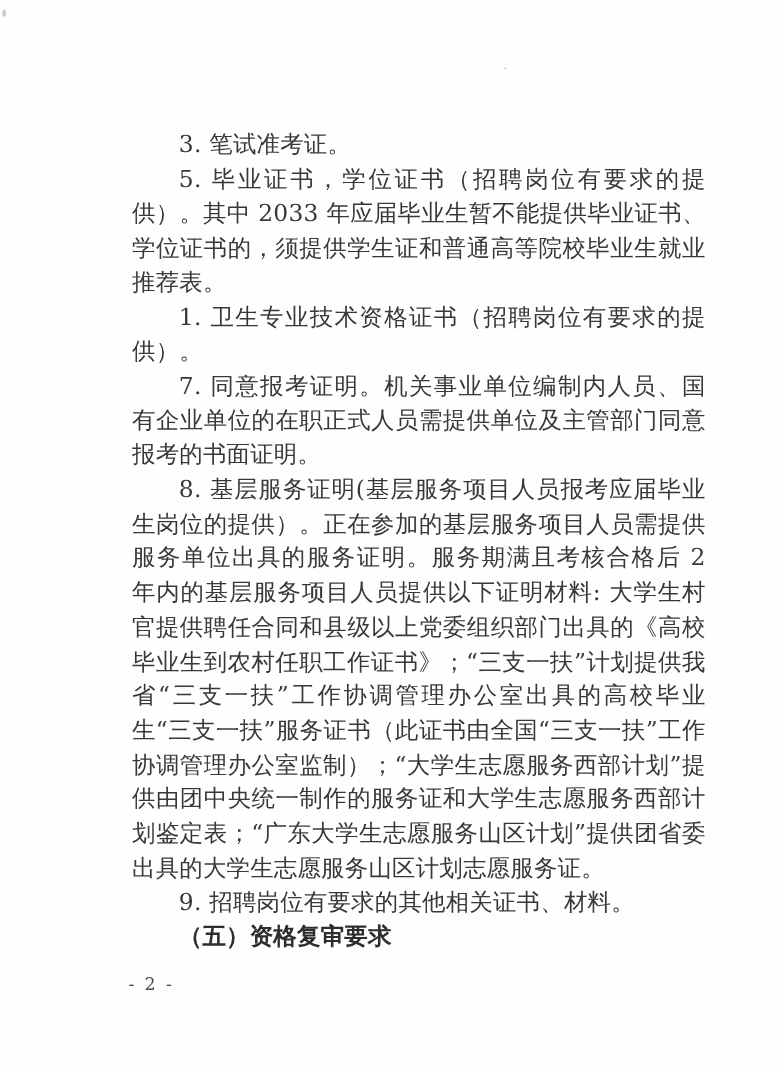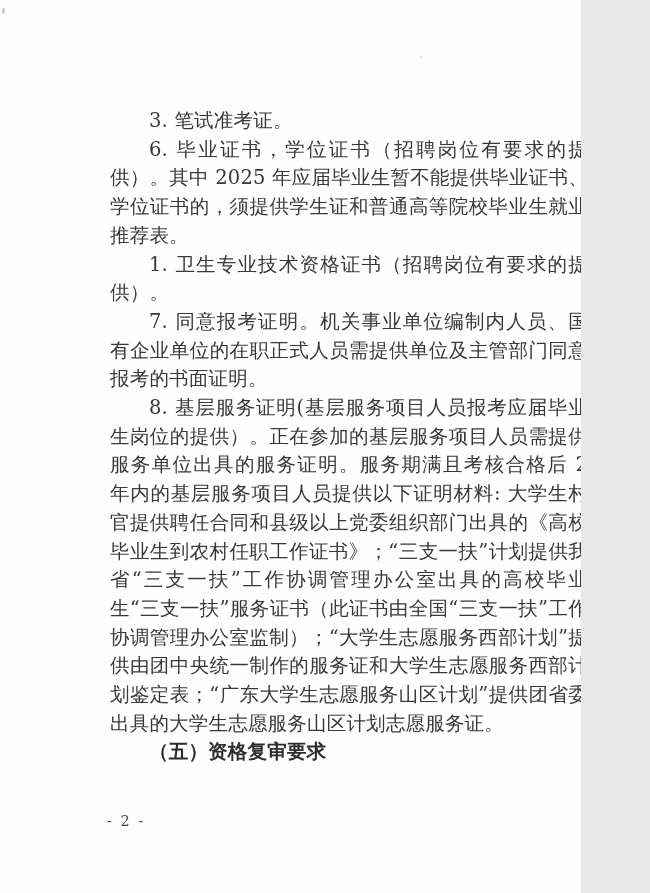--- a/index.html
+++ b/index.html
@@ -2,21 +2,21 @@
 <html><head>
 <meta charset="utf-8">
 <style>
   html, body {
     margin: 0;
     padding: 0;
     background: #e8e8e8;
   }
   .page {
     position: relative;
-    width: 581px;
+    width: 650px;
     height: 893px;
     background: #fefefe;
     overflow: hidden;
     font-family: "DejaVu Serif", "Liberation Serif", serif;
   }
   .content {
     position: absolute;
     left: 110px;
     top: 107px;
     width: 478px;
@@ -55,24 +55,25 @@
   .speck-2 { left: 516px; top: 346px; width: 2px; height: 2px; opacity: 0.5; }
   .speck-3 { left: 420px; top: 56px;  width: 2px; height: 2px; opacity: 0.3; }
 </style>
 </head>
 <body>
 
 <div class="page">
 
   <div class="content">
     <p>3. 笔试准考证。</p>
-    <p>6. 毕业证书，学位证书（招聘岗位有要求的提供）。其中 2025 年应届毕业生暂不能提供毕业证书、学位证书的，须提供学生证和普通高等院校毕业生就业推荐表。</p>
+    <p>5. 毕业证书，学位证书（招聘岗位有要求的提供）。其中 2033 年应届毕业生暂不能提供毕业证书、学位证书的，须提供学生证和普通高等院校毕业生就业推荐表。</p>
     <p>1. 卫生专业技术资格证书（招聘岗位有要求的提供）。</p>
     <p>7. 同意报考证明。机关事业单位编制内人员、国有企业单位的在职正式人员需提供单位及主管部门同意报考的书面证明。</p>
     <p>8. 基层服务证明(基层服务项目人员报考应届毕业生岗位的提供）。正在参加的基层服务项目人员需提供服务单位出具的服务证明。服务期满且考核合格后 2 年内的基层服务项目人员提供以下证明材料: 大学生村官提供聘任合同和县级以上党委组织部门出具的《高校毕业生到农村任职工作证书》；“三支一扶”计划提供我省“三支一扶”工作协调管理办公室出具的高校毕业生“三支一扶”服务证书（此证书由全国“三支一扶”工作协调管理办公室监制）；“大学生志愿服务西部计划”提供由团中央统一制作的服务证和大学生志愿服务西部计划鉴定表；“广东大学生志愿服务山区计划”提供团省委出具的大学生志愿服务山区计划志愿服务证。</p>
+    <p>9. 招聘岗位有要求的其他相关证书、材料。</p>
     <p class="section-heading">（五）资格复审要求</p>
   </div>
 
   <div class="page-number">- 2 -</div>
 
   <div class="speck speck-1"></div>
   <div class="speck speck-2"></div>
   <div class="speck speck-3"></div>
 
 </div>

